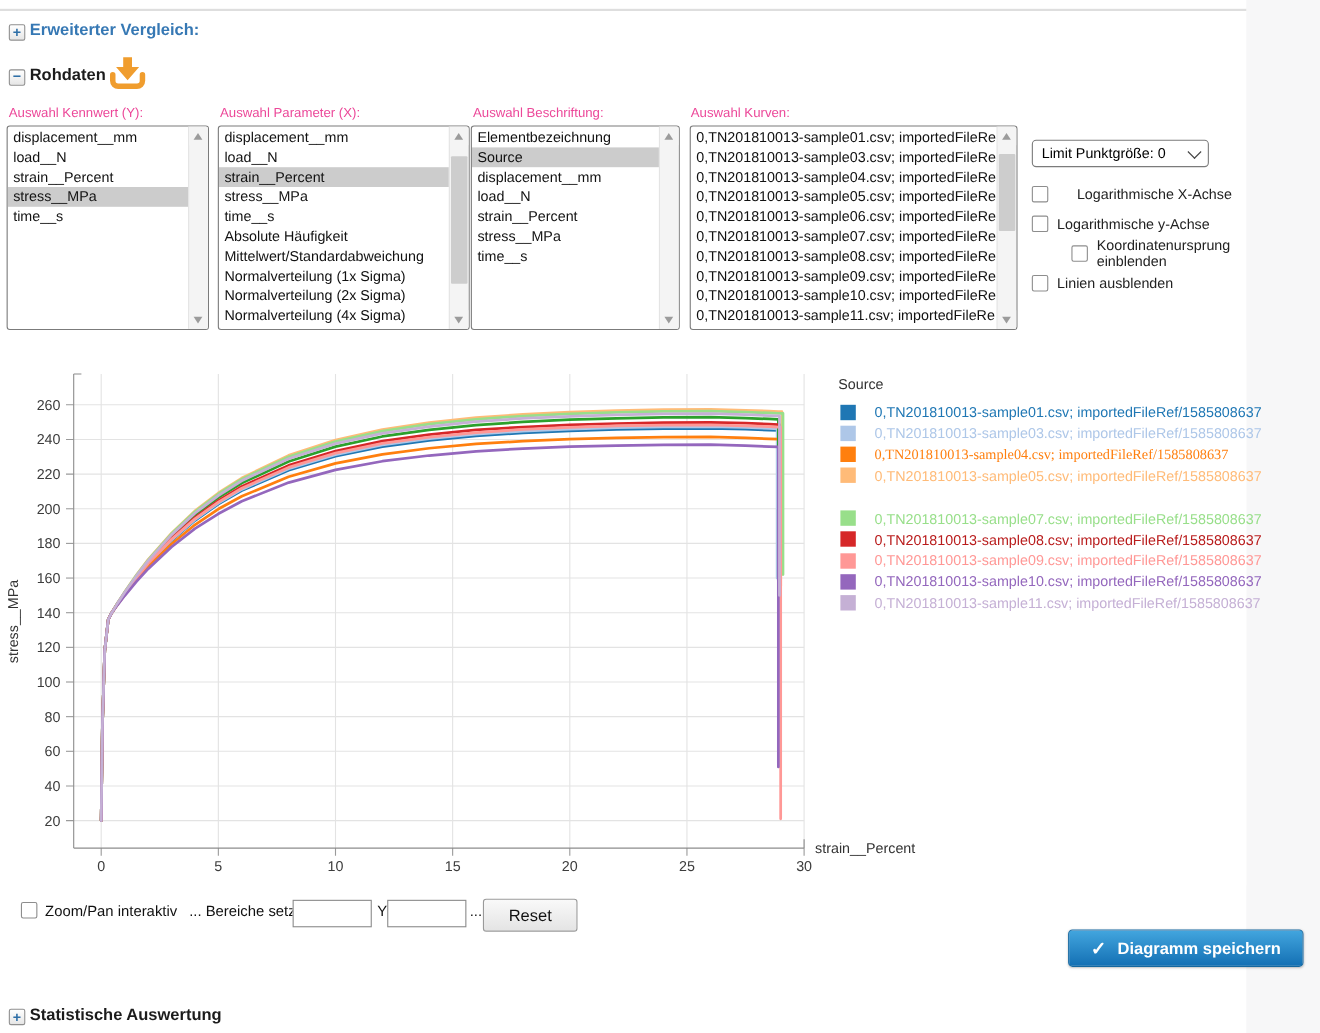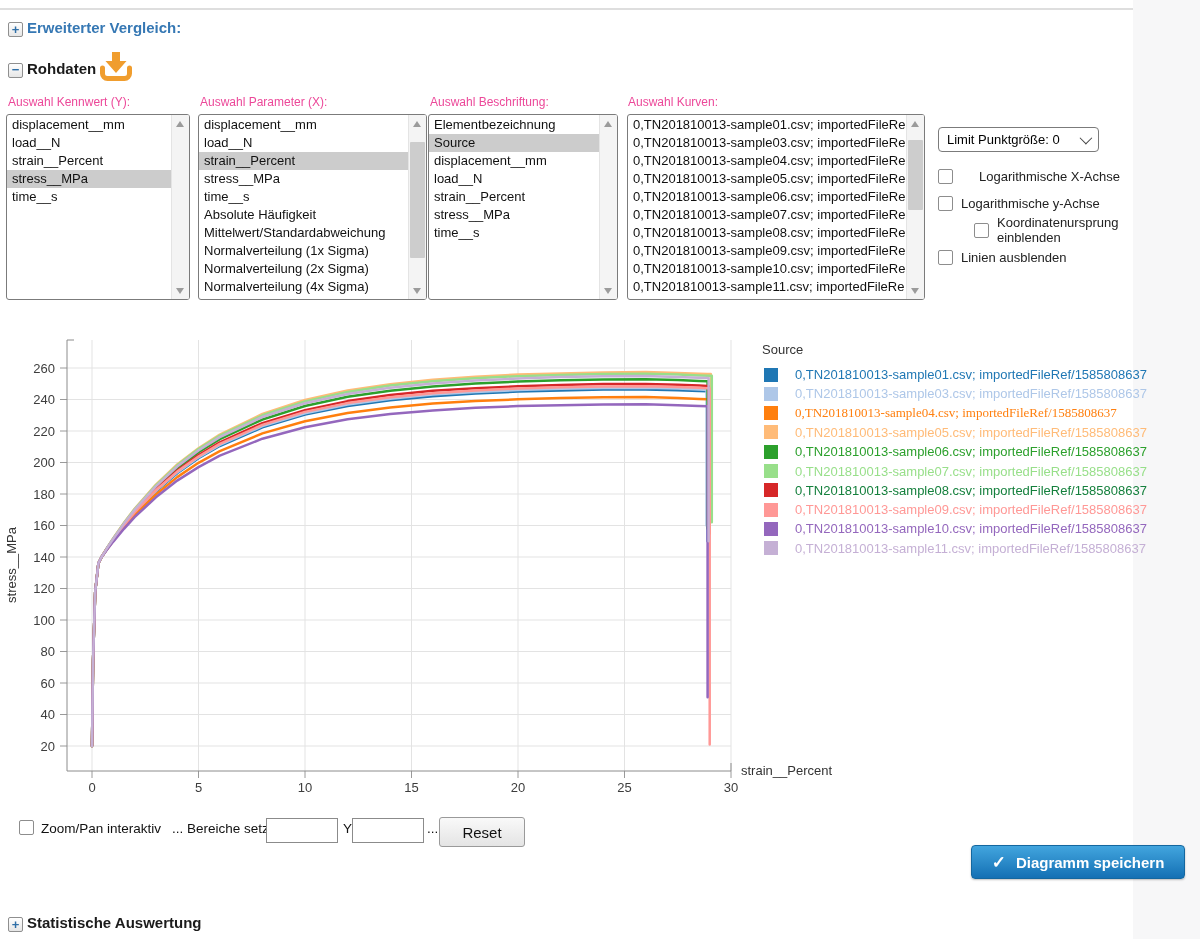--- a/index.html
+++ b/index.html
@@ -277,29 +277,26 @@
         <span class="lg-tx" style="color: rgb(31, 119, 180);">0,TN201810013-sample01.csv; importedFileRef/1585808637</span>
       </div><div class="lg-row" style="top: 68.3px;">
         <span class="lg-sw" style="background: rgb(174, 199, 232);"></span>
         <span class="lg-tx" style="color: rgb(174, 199, 232);">0,TN201810013-sample03.csv; importedFileRef/1585808637</span>
       </div><div class="lg-row" style="top: 87.6px;">
         <span class="lg-sw" style="background: rgb(255, 127, 14);"></span>
         <span class="lg-tx" style="color: rgb(255, 127, 14); font-family: Liberation Serif, serif;">0,TN201810013-sample04.csv; importedFileRef/1585808637</span>
       </div><div class="lg-row" style="top: 106.9px;">
         <span class="lg-sw" style="background: rgb(255, 187, 120);"></span>
         <span class="lg-tx" style="color: rgb(255, 187, 120);">0,TN201810013-sample05.csv; importedFileRef/1585808637</span>
-      </div><div class="lg-row" style="top: 126.2px;">
-        <span class="lg-sw" style="background: rgb(44, 160, 44);"></span>
-        <span class="lg-tx" style="color: rgb(44, 160, 44);">0,TN201810013-sample06.csv; importedFileRef/1585808637</span>
       </div><div class="lg-row" style="top: 145.5px;">
         <span class="lg-sw" style="background: rgb(152, 223, 138);"></span>
         <span class="lg-tx" style="color: rgb(152, 223, 138);">0,TN201810013-sample07.csv; importedFileRef/1585808637</span>
       </div><div class="lg-row" style="top: 164.8px;">
         <span class="lg-sw" style="background: rgb(214, 39, 40);"></span>
-        <span class="lg-tx" style="color: #15803d;">0,TN201810013-sample08.csv; importedFileRef/1585808637</span>
+        <span class="lg-tx" style="color: #b91c1c;">0,TN201810013-sample08.csv; importedFileRef/1585808637</span>
       </div><div class="lg-row" style="top: 184.1px;">
         <span class="lg-sw" style="background: rgb(255, 152, 150);"></span>
         <span class="lg-tx" style="color: rgb(255, 152, 150);">0,TN201810013-sample09.csv; importedFileRef/1585808637</span>
       </div><div class="lg-row" style="top: 203.4px;">
         <span class="lg-sw" style="background: rgb(148, 103, 189);"></span>
         <span class="lg-tx" style="color: rgb(148, 103, 189);">0,TN201810013-sample10.csv; importedFileRef/1585808637</span>
       </div><div class="lg-row" style="top: 222.7px;">
         <span class="lg-sw" style="background: rgb(197, 176, 213);"></span>
         <span class="lg-tx" style="color: rgb(197, 176, 213);">0,TN201810013-sample11.csv; importedFileRef/1585808637</span>
       </div></div>

